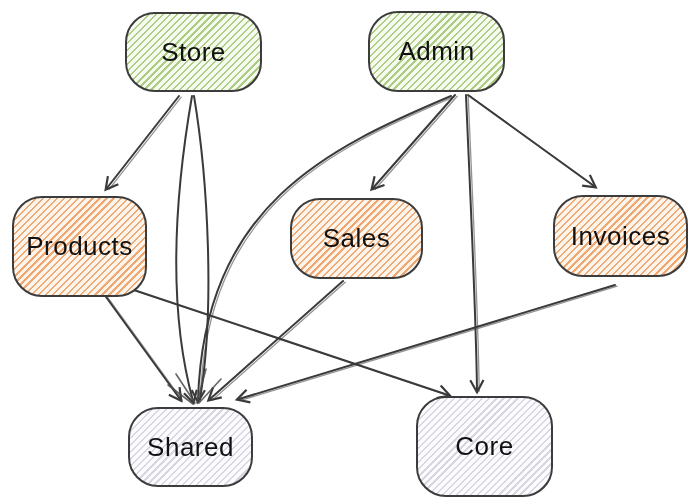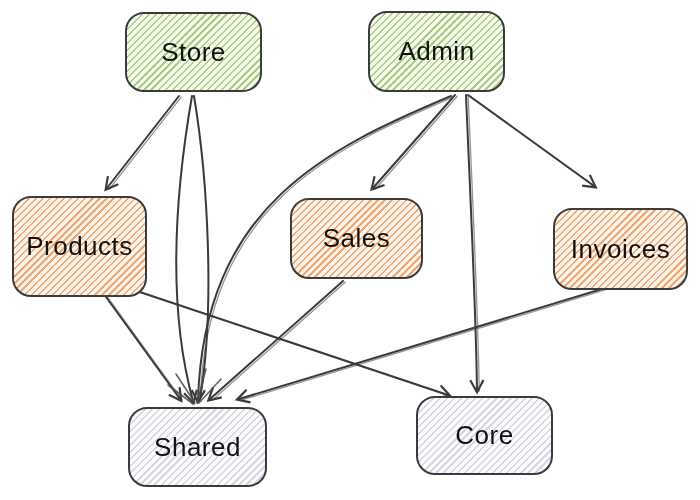--- a/index.html
+++ b/index.html
@@ -41,41 +41,41 @@
     stroke-width: 1.6;
     stroke-linecap: round;
     opacity: 0.85;
   }
   .node {
     position: absolute;
     display: flex;
     align-items: center;
     justify-content: center;
     border: 2px solid var(--border, #3c3c3c);
-    border-radius: 19px;
+    border-radius: 30px;
     background: repeating-linear-gradient(
       135deg,
       var(--hatch, #ccc) 0 1.6px,
       var(--bg, #fff) 1.6px 5px
     );
     box-sizing: border-box;
     cursor: pointer;
   }
   .node-label {
     font-size: 26px;
     color: #111111;
     letter-spacing: 0.5px;
   }
   .node-store    { left: 125px; top: 12px;  width: 137px; height: 80px; }
   .node-admin    { left: 368px; top: 11px;  width: 137px; height: 81px; }
   .node-products { left: 12px;  top: 196px; width: 135px; height: 101px; }
   .node-sales    { left: 290px; top: 198px; width: 133px; height: 81px; }
-  .node-invoices { left: 553px; top: 208px; width: 135px; height: 82px; }
-  .node-shared   { left: 128px; top: 407px; width: 139px; height: 80px; }
-  .node-core     { left: 416px; top: 396px; width: 137px; height: 79px; }
+  .node-invoices { left: 553px; top: 195px; width: 135px; height: 82px; }
+  .node-shared   { left: 128px; top: 407px; width: 125px; height: 80px; }
+  .node-core     { left: 416px; top: 396px; width: 137px; height: 101px; }
 </style>
 </head>
 <body>
 
 <div class="canvas">
 
   <svg class="edges" viewBox="0 0 700 500" xmlns="http://www.w3.org/2000/svg">
     <defs>
       <marker id="arrow" viewBox="0 0 20 20" refX="14" refY="10" markerWidth="22" markerHeight="22" markerUnits="userSpaceOnUse" orient="auto-start-reverse">
         <path d="M5,4 L16,10 L5,16" fill="none" stroke="#3a3a3a" stroke-width="2"></path>

